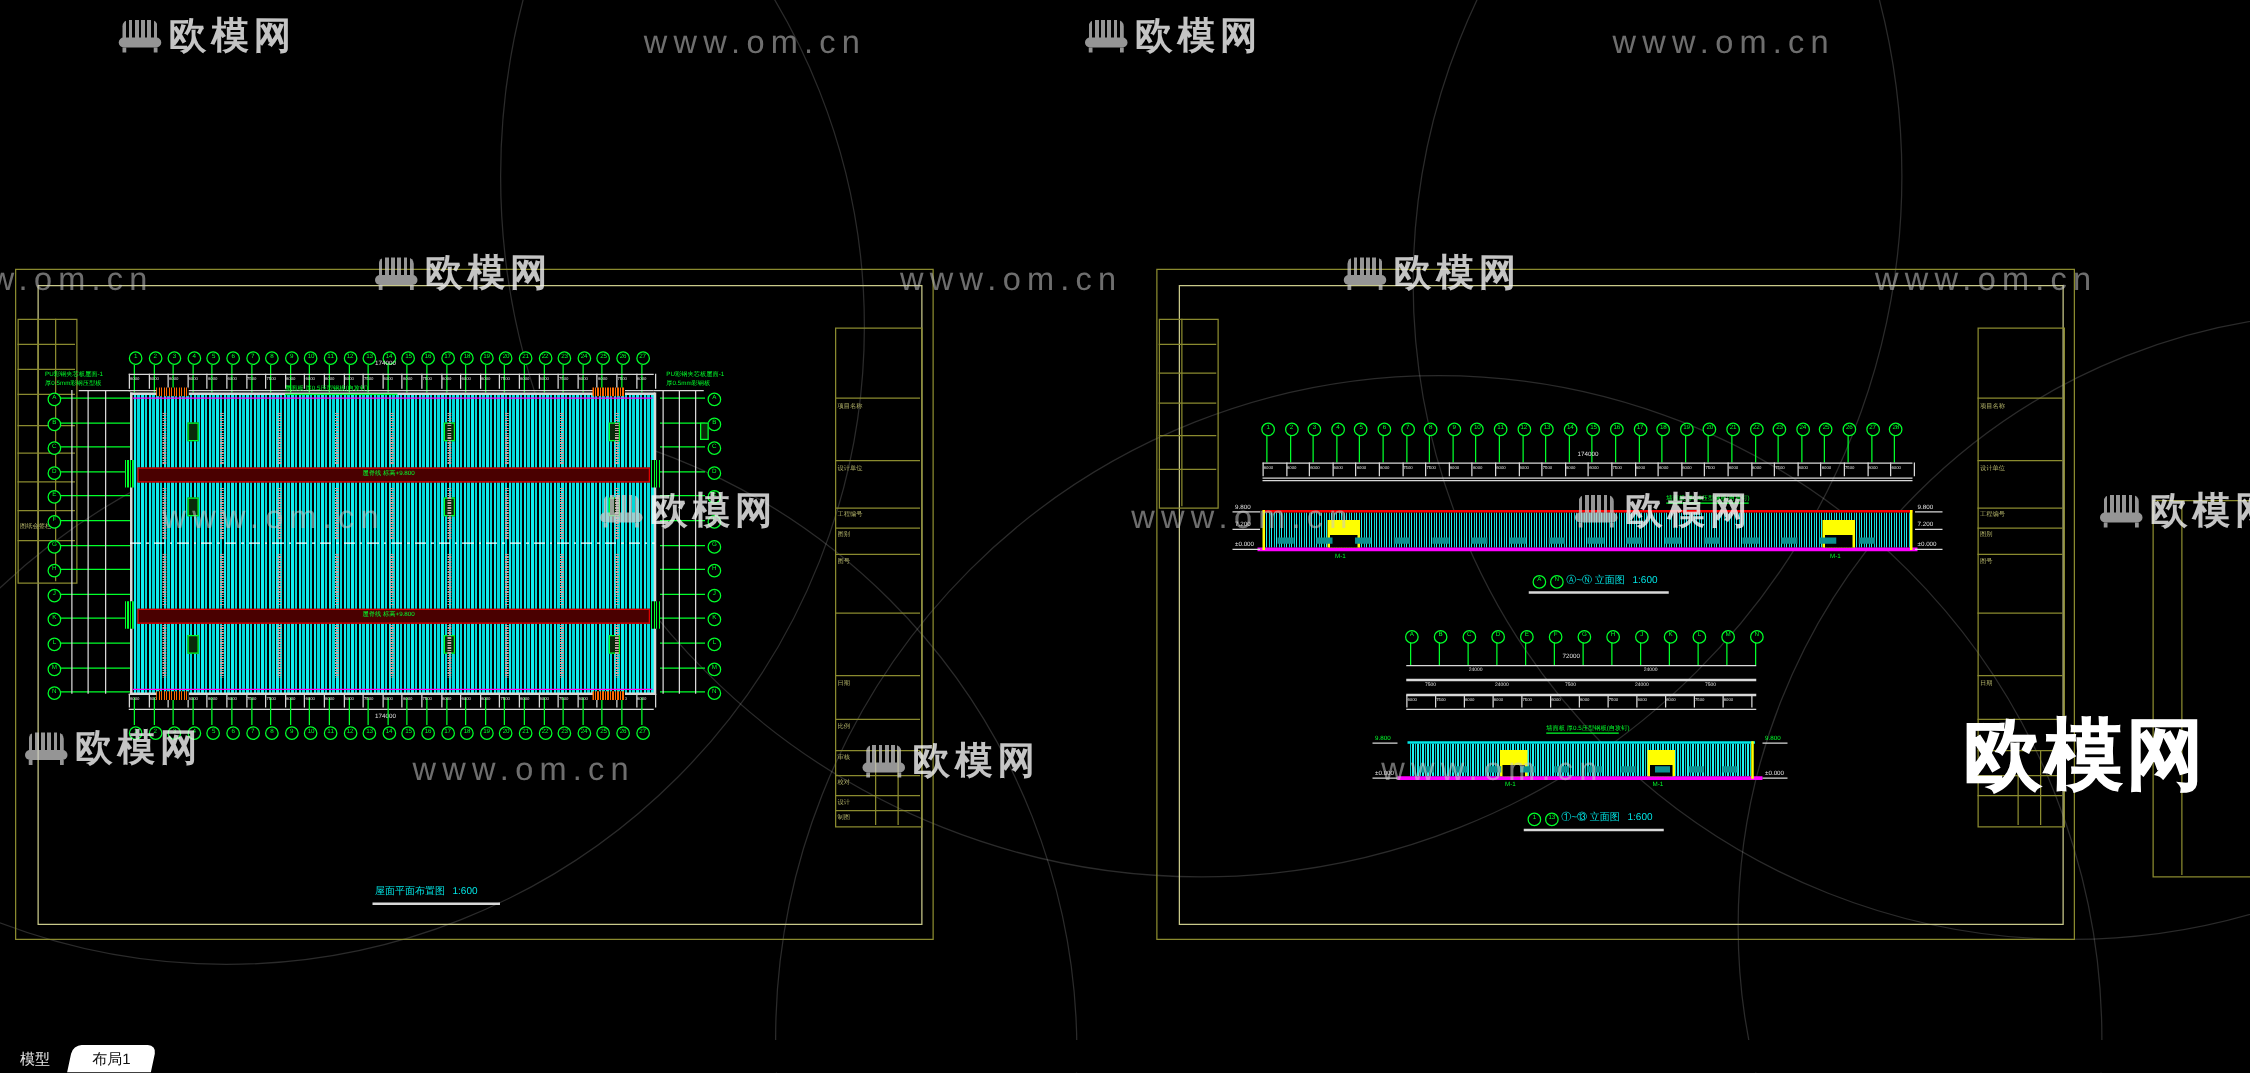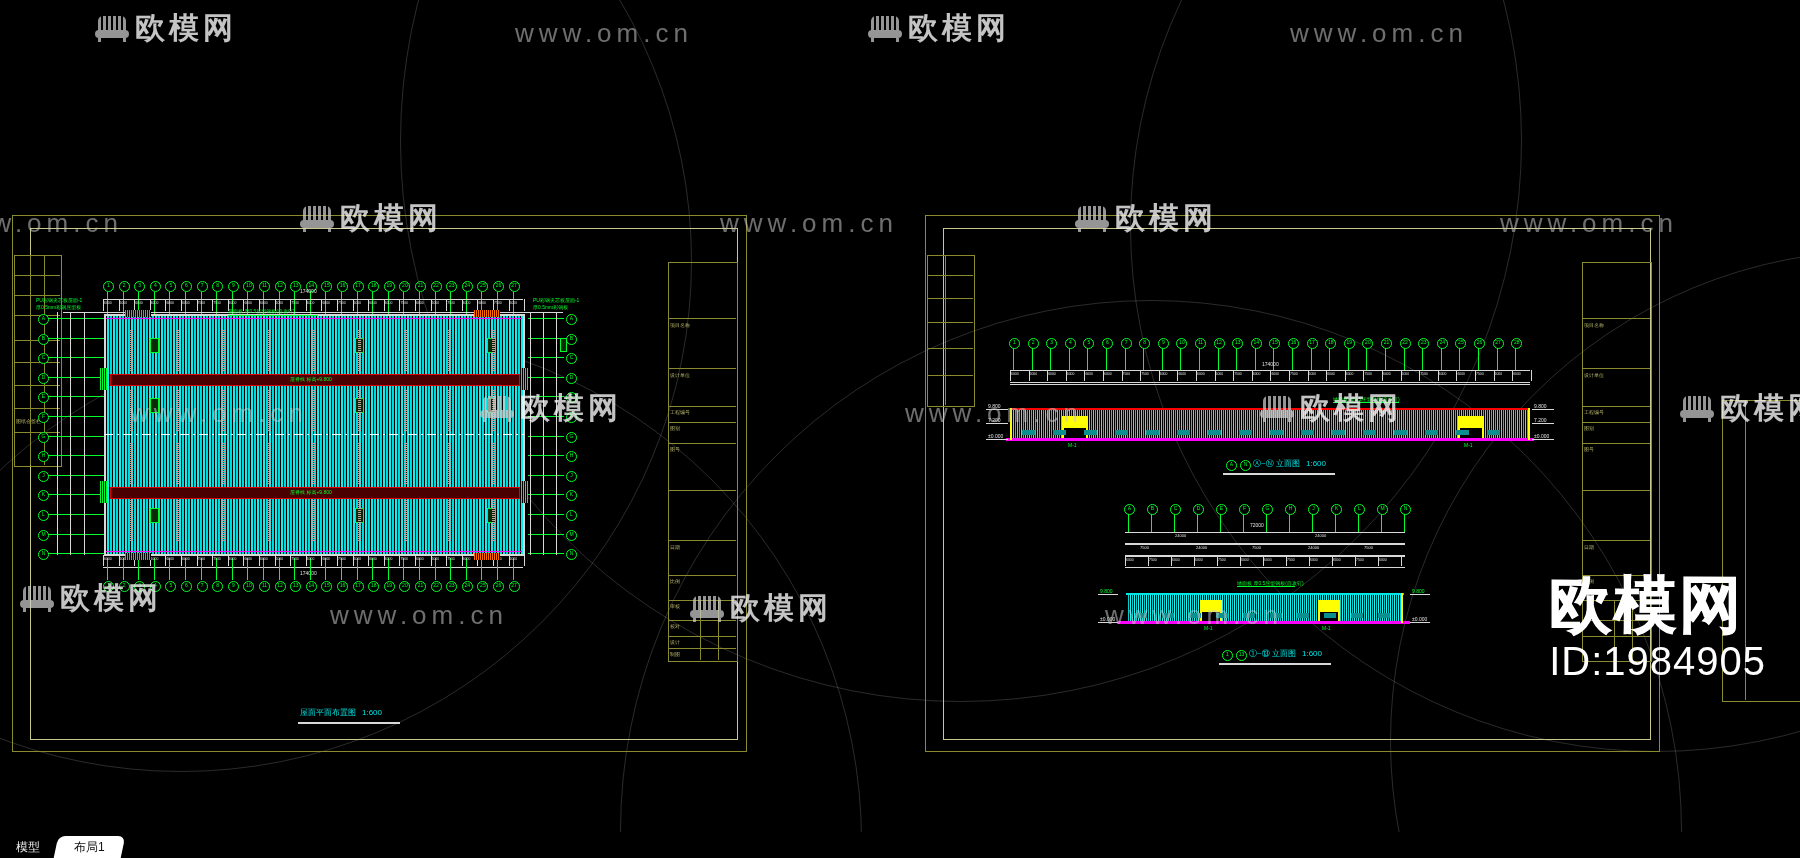--- a/index.html
+++ b/index.html
@@ -984,21 +984,20 @@
           <span class="leg" style="left:3px"></span>
           <span class="leg" style="right:3px"></span>
         </span>
         <span class="wm-cn">欧模网</span>
       </div>
       <div class="wm wm-url" style="left: 1105px; top: 600px;">www.om.cn</div>
     </div>
 
   <div class="big-wm" style="top:572px;">
     <div class="zh">欧模网</div>
-    <div class="idtxt">ID:1984905</div>
   </div>
 
   <div id="tabbar">
     <div class="tab">
       <span>模型</span>
     </div>
     <div class="tab active">
       <span>布局1</span>
     </div>
   </div>

